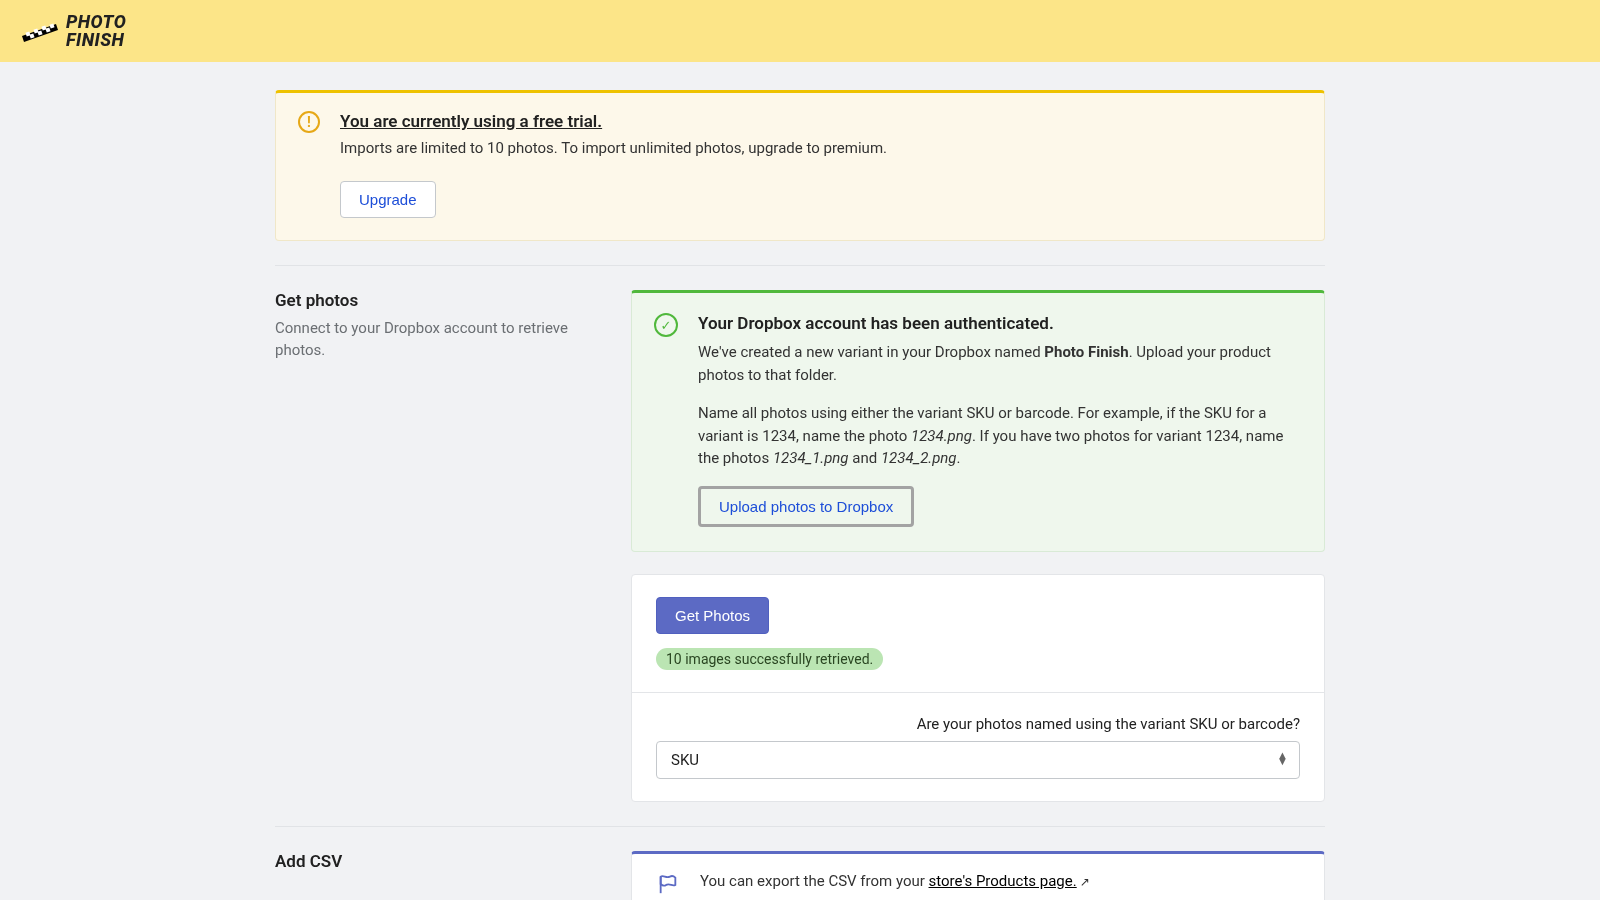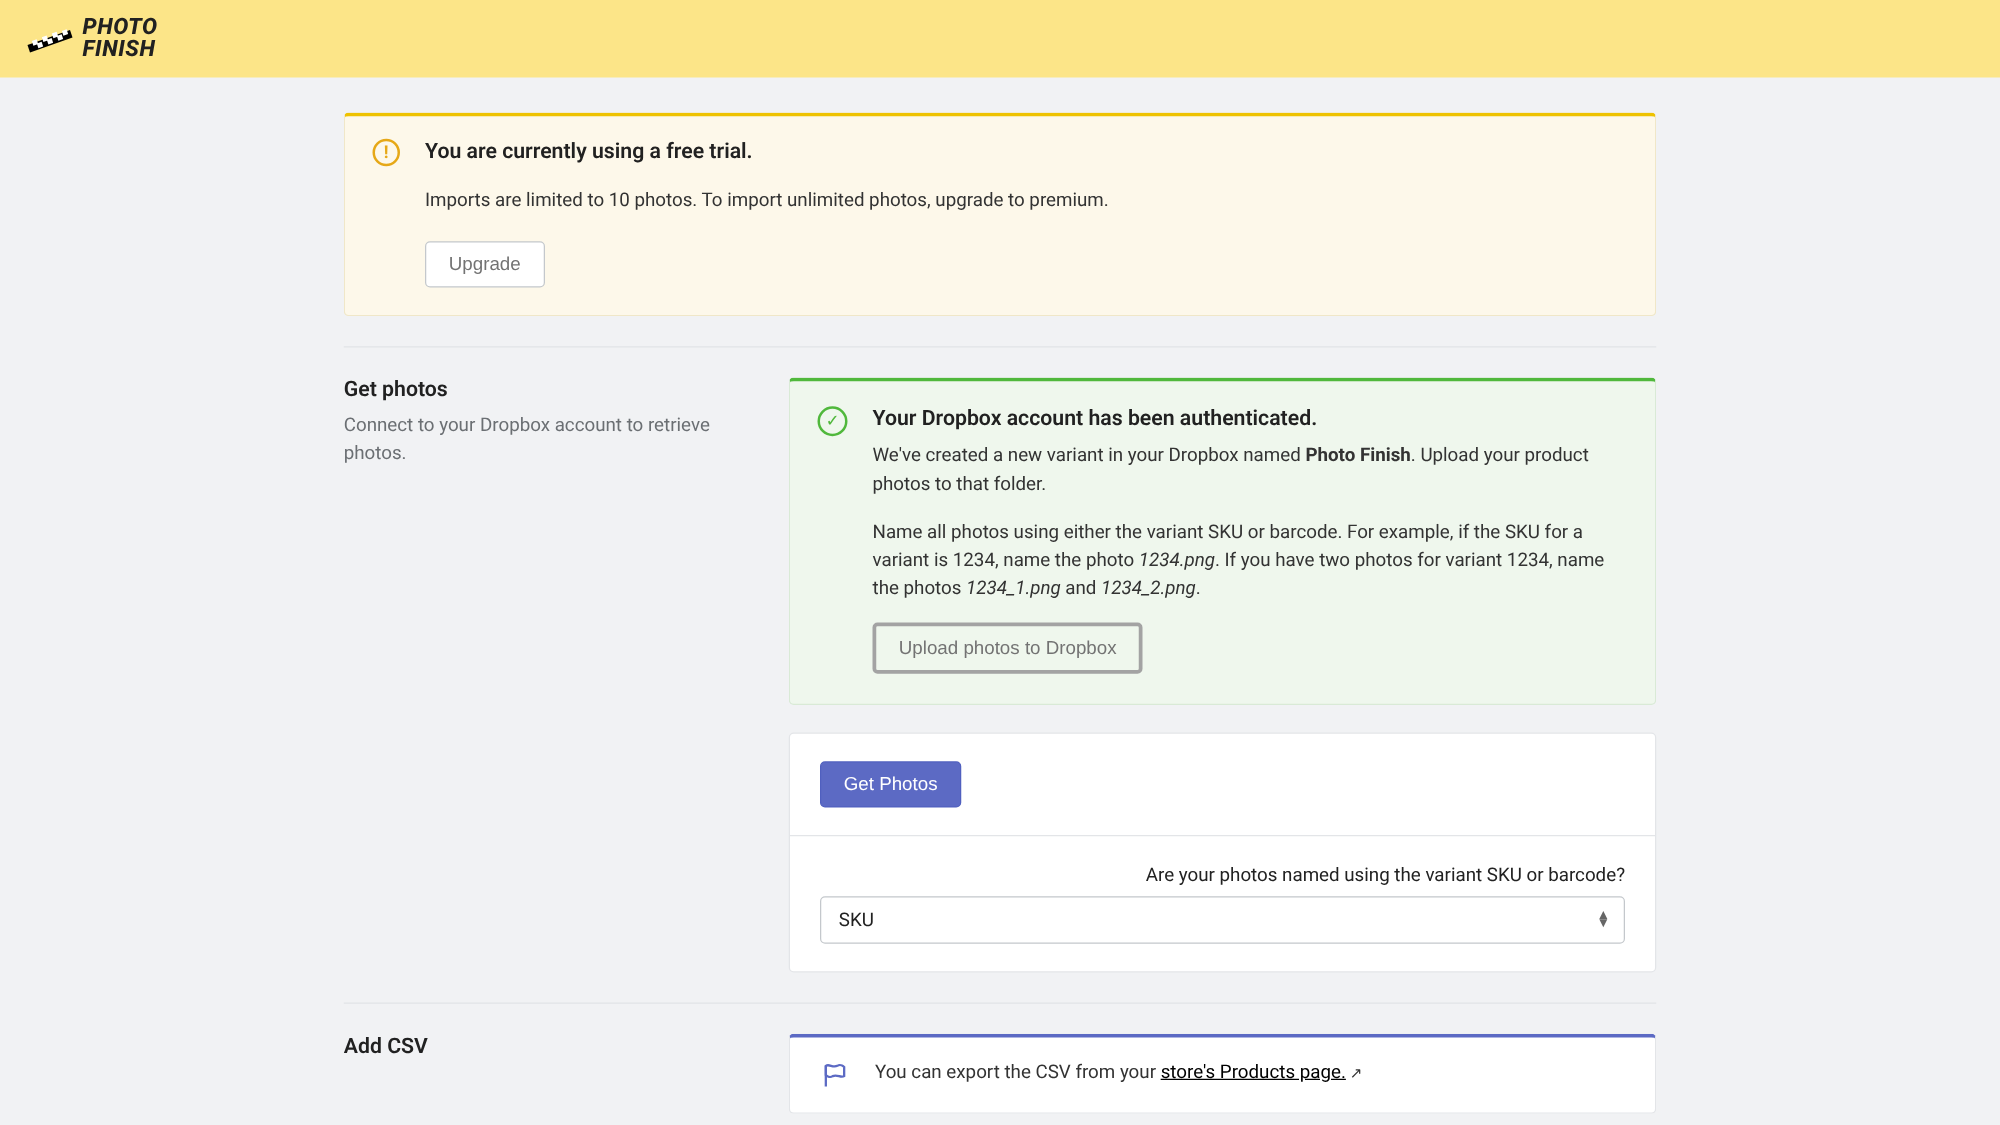--- a/index.html
+++ b/index.html
@@ -59,35 +59,36 @@
   align-items: center;
   justify-content: center;
   flex-shrink: 0;
   color: #e6a817;
   font-weight: 700;
   font-size: 14px;
 }
 .banner-body h3 {
   font-size: 17px;
   font-weight: 600;
-  margin-bottom: 20px;
+  margin-bottom: 8px;
+  text-decoration: underline;
 }
 .banner-body p {
   font-size: 15px;
   color: #333;
   margin-bottom: 24px;
 }
 .btn {
   display: inline-block;
   background: #fff;
   border: 1px solid #c4c8cc;
   border-radius: 4px;
   padding: 9px 18px;
   font-size: 15px;
-  color: #737373;
+  color: #1d4ed8;
   cursor: pointer;
 }
 .btn-primary {
   background: #5c6ac4;
   color: #fff;
   border: 1px solid #5060bf;
 }
 .divider {
   border-top: 1px solid #e1e3e6;
   margin: 0;
@@ -287,20 +288,21 @@
           <p>
             <span>Name all photos using either the variant SKU or barcode. For example, if the SKU for a variant is 1234, name the photo </span><em class="fn">1234.png</em><span>. If you have two photos for variant 1234, name the photos </span><em class="fn">1234_1.png</em><span> and </span><em class="fn">1234_2.png</em><span>.</span>
           </p>
           <button class="btn">Upload photos to Dropbox</button>
         </div>
       </div>
 
       <div class="card">
         <div class="card-section">
           <button class="btn btn-primary">Get Photos</button>
+          <div><span class="badge-success">10 images successfully retrieved.</span></div>
         </div>
         <div class="card-section">
           <div class="question-label">Are your photos named using the variant SKU or barcode?</div>
           <div class="select-wrapper">
             <div class="select">SKU</div>
             <div class="select-chevrons">▲<br>▼</div>
           </div>
         </div>
       </div>
 

